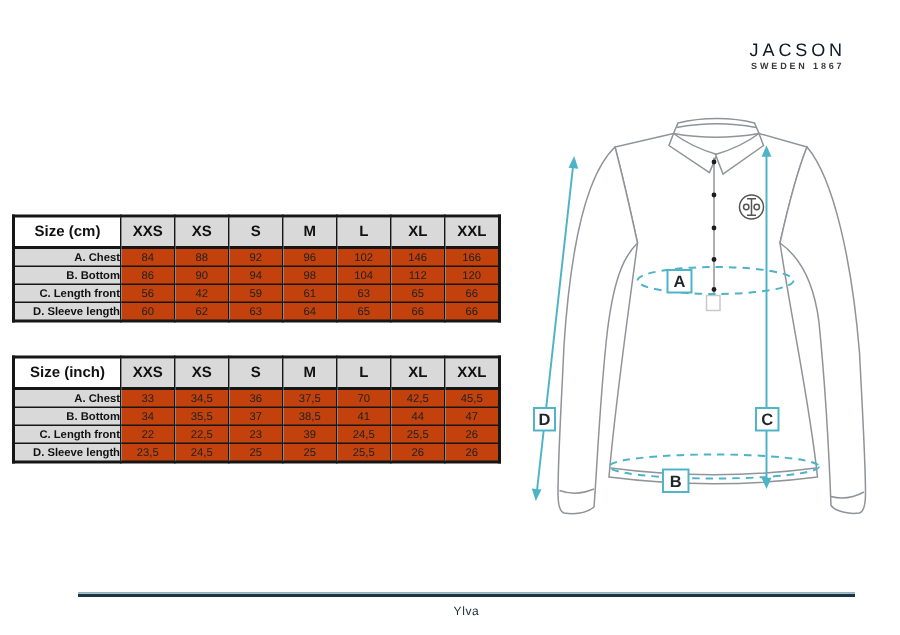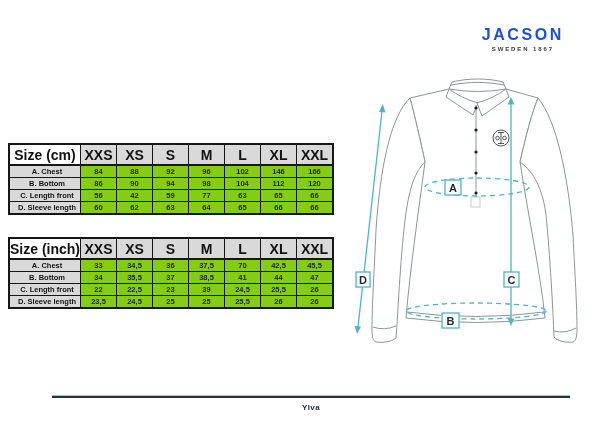--- a/index.html
+++ b/index.html
@@ -3,40 +3,40 @@
 <meta charset="utf-8">
 <style>
   html,body { margin:0; padding:0; background:#fff; }
   .page {
     position:relative; width:600px; height:423px; background:#ffffff;
     font-family:"Liberation Sans", sans-serif; overflow:hidden;
   }
 
   
   .brand { position:absolute; top:27px; right:36px; text-align:center; }
-  .brand-name { font-size:16px; font-weight:700; letter-spacing:2.6px; color:#1d4ed8; line-height:1; }
+  .brand-name { font-size:12px; font-weight:400; letter-spacing:2.6px; color:#0f172a; line-height:1; }
   .brand-tagline { font-size:6px; font-weight:700; letter-spacing:1.9px; color:#3a3a3a; margin-top:3px; }
 
   
   table.size-table {
     position:absolute; left:8px; border-collapse:collapse;
     border:2px solid #161616; table-layout:fixed;
   }
   .size-table th, .size-table td {
     border:1px solid #161616; text-align:center; padding:0; overflow:hidden; white-space:nowrap;
   }
   .size-table thead th {
-    background:#d9d9d9; height:19px; font-size:14px; font-weight:700; color:#111;
+    background:#d9d9d9; height:19px; font-size:10px; font-weight:700; color:#111;
     border-bottom:2px solid #161616; width:35px;
   }
   .size-table thead th.title-cell { background:#ffffff; width:70px; }
   .size-table tbody th {
-    background:#d9d9d9; text-align:center; padding-left:4px; font-size:7.5px; font-weight:700; color:#111; height:11px;
-  }
-  .size-table tbody td { background:#84cc16; font-size:7.5px; font-weight:700; color:#222; }
+    background:#d9d9d9; text-align:right; padding-left:4px; font-size:7.5px; font-weight:700; color:#111; height:11px;
+  }
+  .size-table tbody td { background:#c2410c; font-size:7.5px; font-weight:400; color:#222; }
   #table-cm  { top:143px; }
   #table-inch{ top:237px; }
 
   
   .diagram { position:absolute; left:330px; top:75px; }
   .garment-stroke { stroke:#8f9499; fill:#ffffff; stroke-width:1; }
   .garment-line   { stroke:#8f9499; fill:none; stroke-width:1; }
   .garment-light  { stroke:#c9c9c9; fill:none; stroke-width:1; }
   .teal-stroke { stroke:var(--accent-teal,#4db4c7); fill:none; stroke-width:1.3; }
   .teal-dash   { stroke:var(--accent-teal,#4db4c7); fill:none; stroke-width:1.3; stroke-dasharray:5 4; }
@@ -45,21 +45,21 @@
   .label-letter{ font-family:"Liberation Sans",sans-serif; font-size:11px; font-weight:700; fill:#1e272b; text-anchor:middle; }
   .button-dot  { fill:#1d1d1d; stroke:none; }
 
   
   .footer-rule {
     position:absolute; left:52px; top:395px; width:518px; height:2px;
     background:var(--footer-dark,#1c3540); border-top:1px solid #a4c4d4;
   }
   .footer-name {
     position:absolute; left:52px; top:403px; width:518px; text-align:center;
-    font-size:8px; font-weight:700; color:#1b2a30; letter-spacing:0.4px;
+    font-size:8px; font-weight:400; color:#1b2a30; letter-spacing:0.4px;
   }
 </style>
 </head>
 <body>
 
 <div class="page">
 
   <div class="brand">
     <div class="brand-name">JACSON</div>
     <div class="brand-tagline">SWEDEN 1867</div>
@@ -97,21 +97,21 @@
         <td>98</td>
         <td>104</td>
         <td>112</td>
         <td>120</td>
       </tr>
       <tr>
         <th>C. Length front</th>
         <td>56</td>
         <td>42</td>
         <td>59</td>
-        <td>77</td>
+        <td>61</td>
         <td>63</td>
         <td>65</td>
         <td>66</td>
       </tr>
       <tr>
         <th>D. Sleeve length</th>
         <td>60</td>
         <td>62</td>
         <td>63</td>
         <td>64</td>

